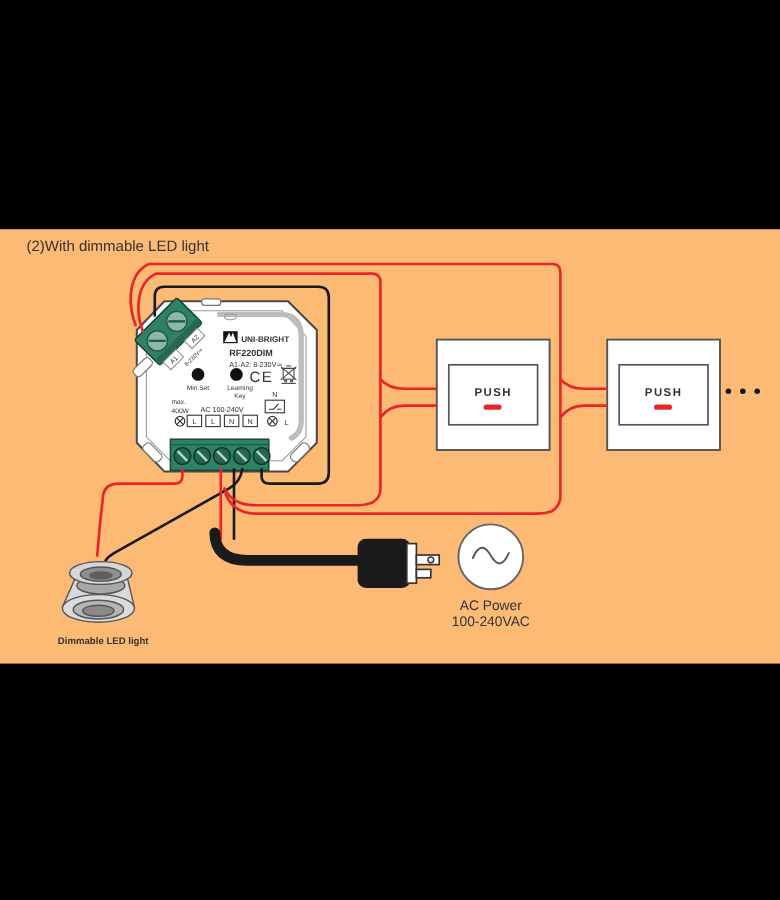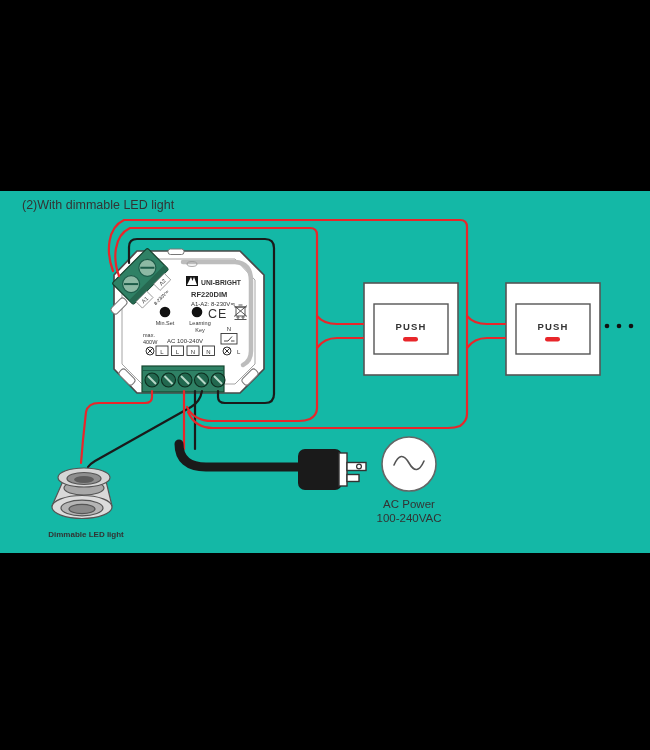--- a/index.html
+++ b/index.html
@@ -1,16 +1,16 @@
 <!DOCTYPE html>
 <html><head>
 <meta charset="utf-8">
 <style>
   html,body{margin:0;padding:0;background:#ffffff;}
-  .canvas{position:relative;width:650px;height:750px;background:#14b8a6;overflow:hidden;}
+  .canvas{position:relative;width:650px;height:750px;background:#fdba74;overflow:hidden;}
   svg{display:block;font-family:"Liberation Sans","DejaVu Sans",sans-serif;}
   text{fill:#333;}
 </style>
 </head>
 <body>
 
 <div class="canvas">
 <svg width="650" height="750" viewBox="0 0 650 750">
 
   <rect x="0" y="0" width="650" height="191" fill="#000000"></rect>

